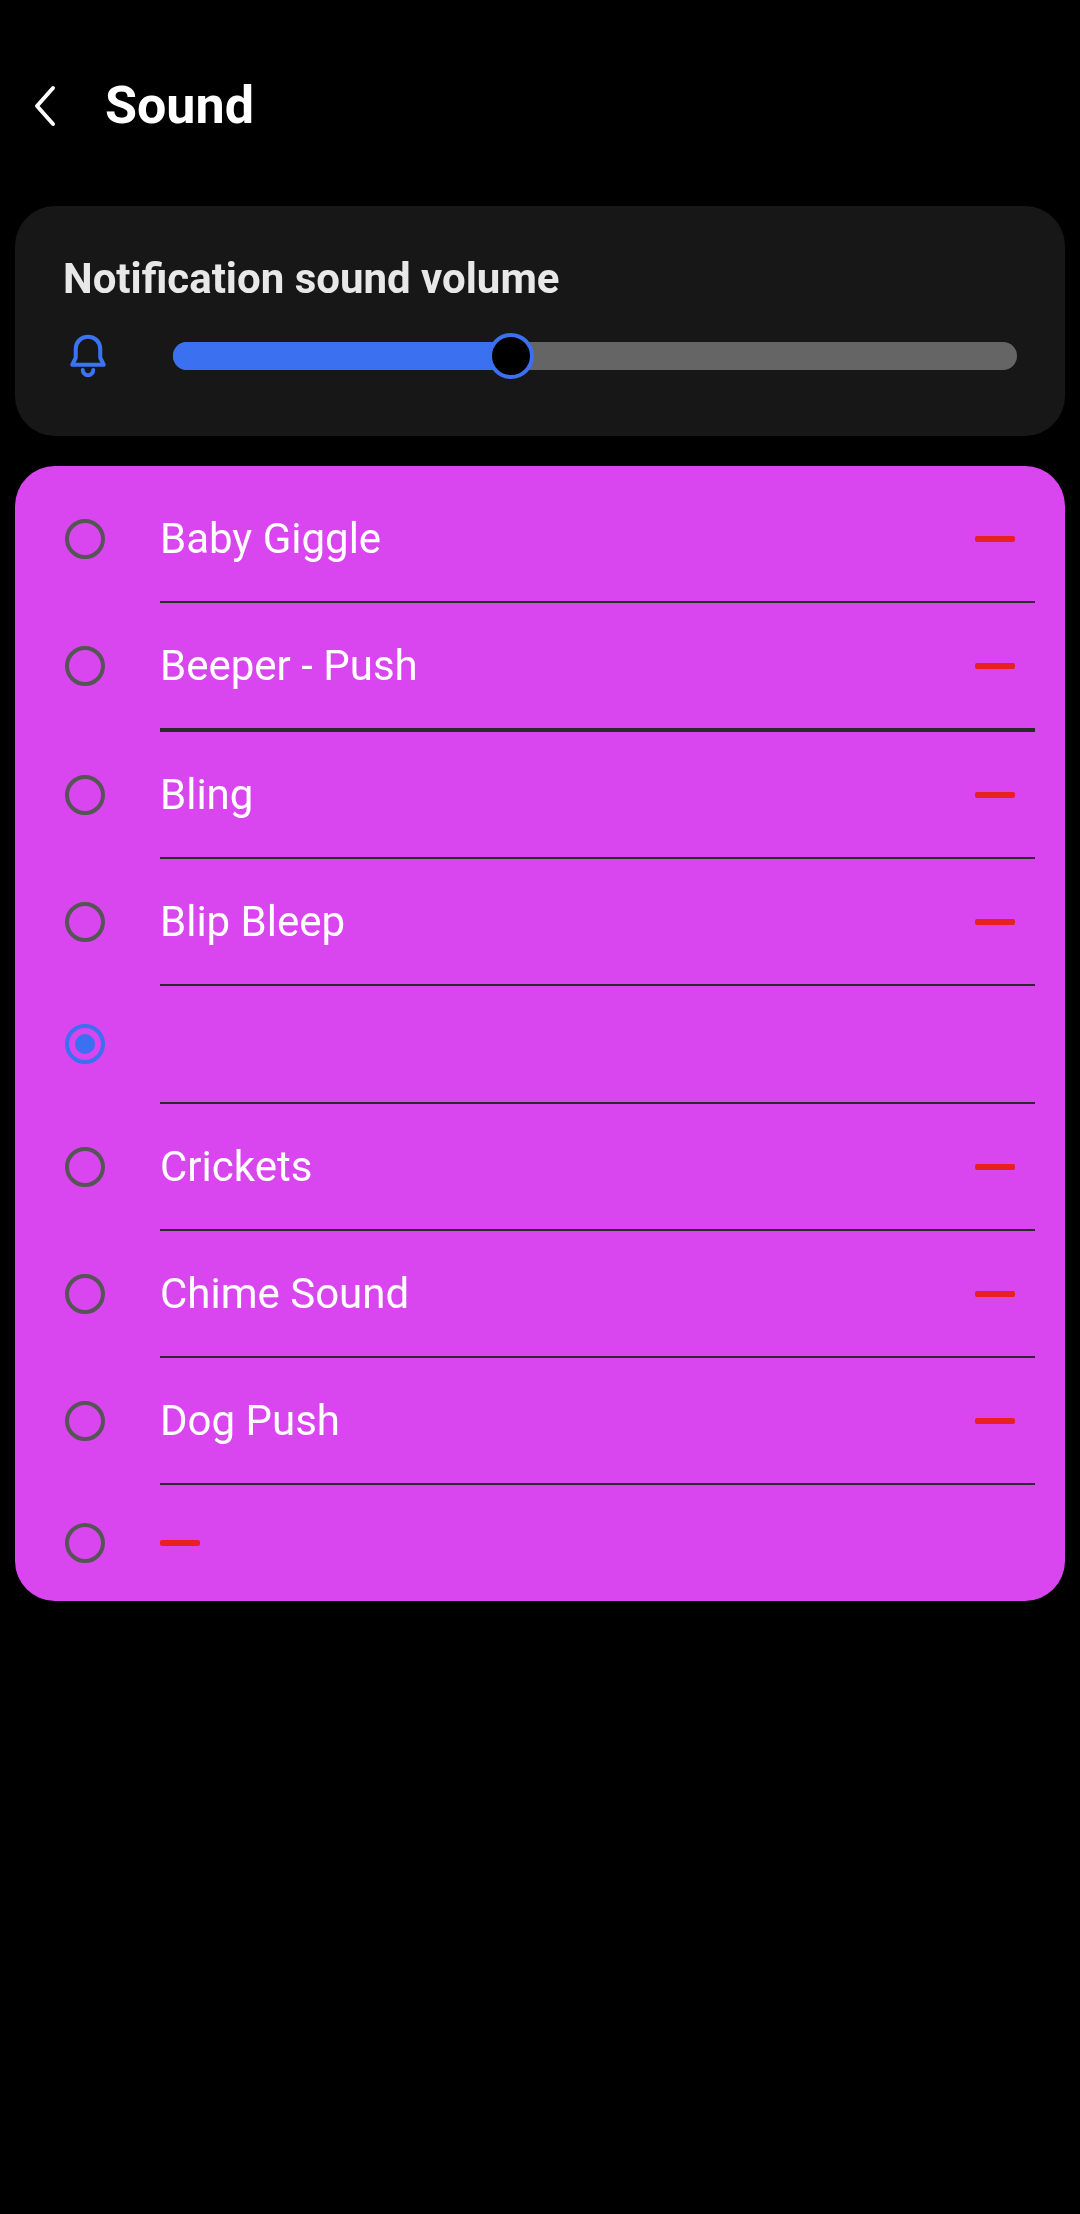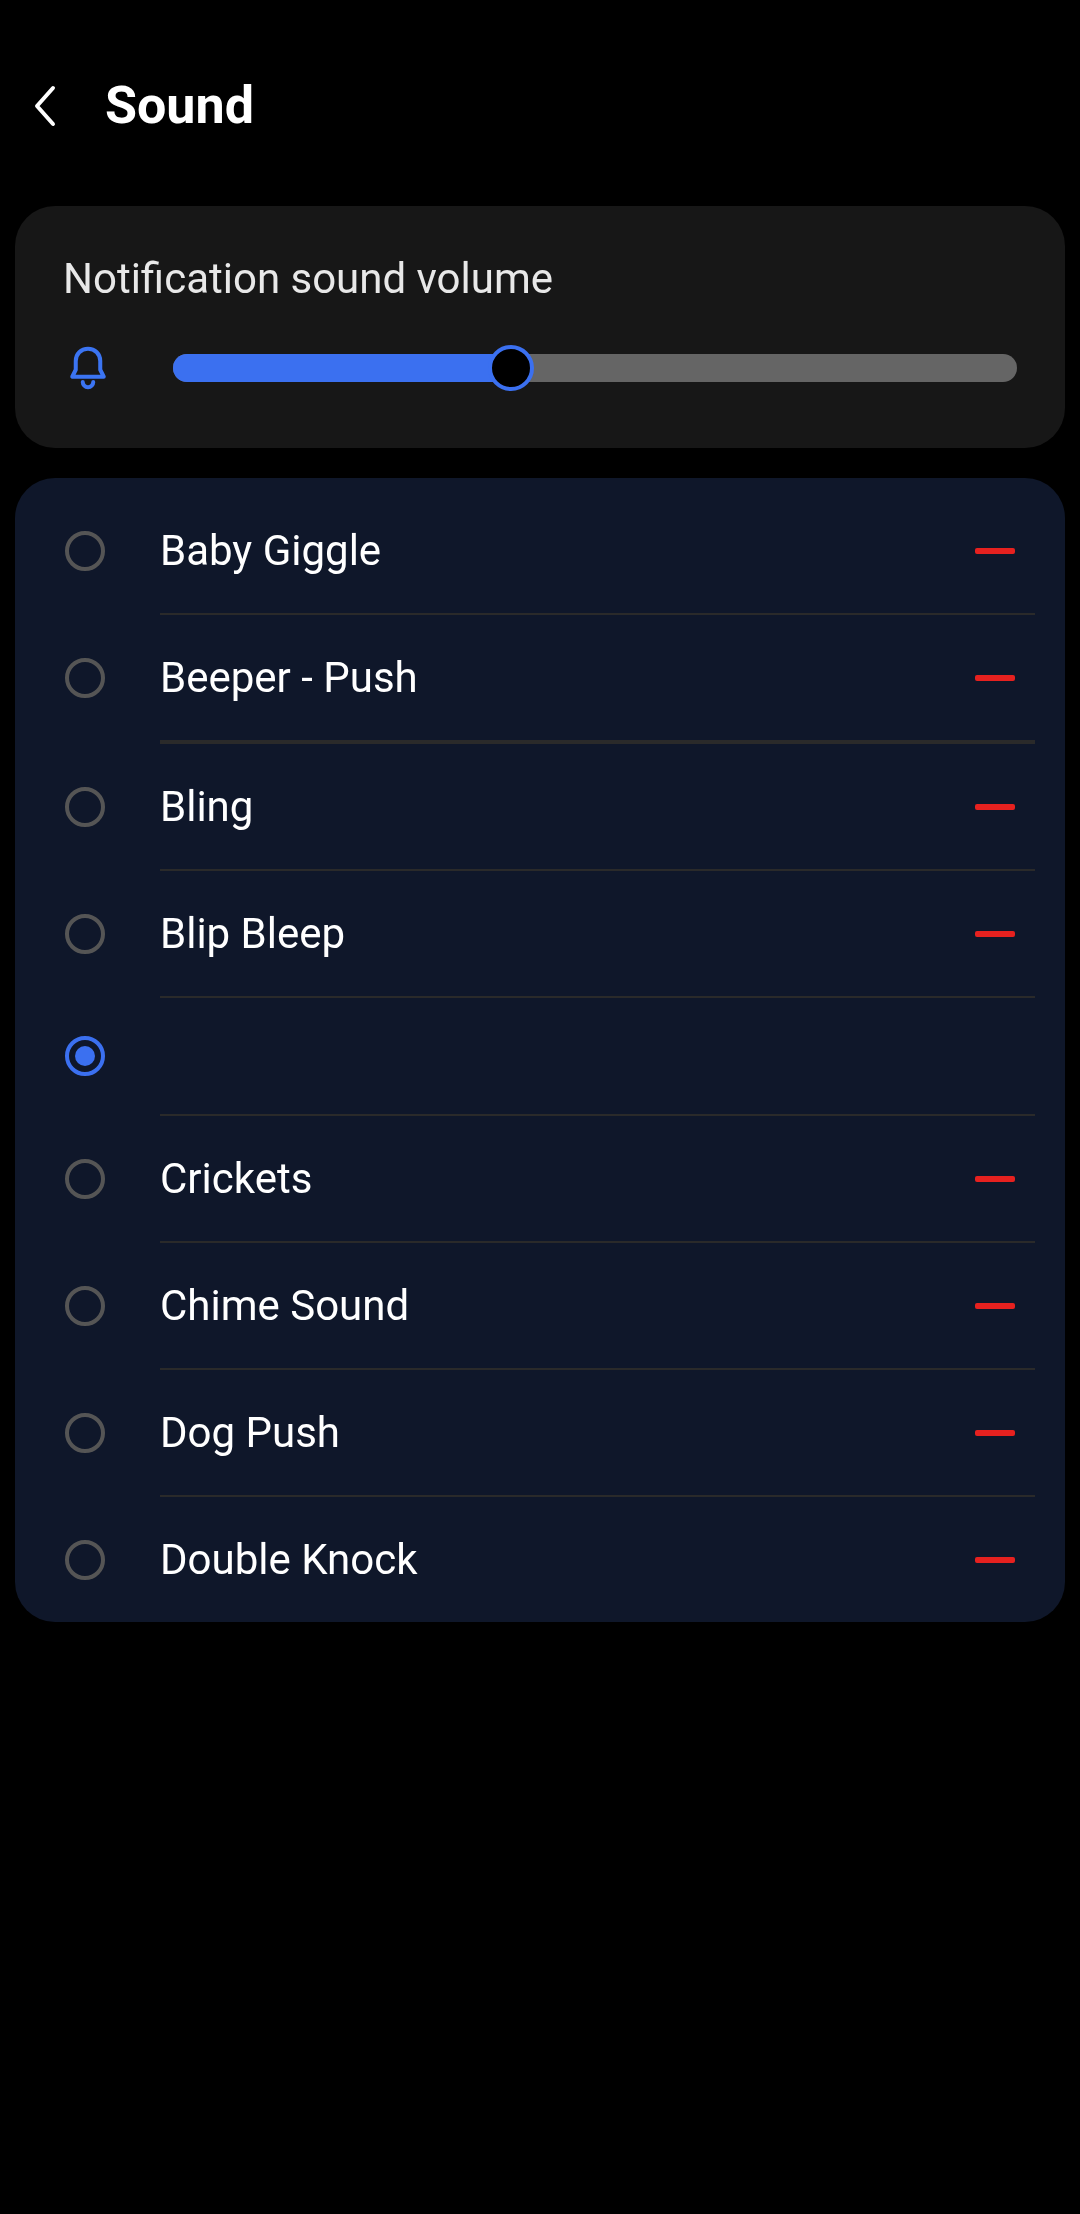--- a/index.html
+++ b/index.html
@@ -39,21 +39,22 @@
   }
   .volume-card {
     margin: 10px 15px 0 15px;
     background: #171717;
     border-radius: 40px;
     padding: 48px 48px 55px 48px;
   }
   .volume-label {
     font-size: 42px;
     color: #e8e8e8;
-    margin-bottom: 40px;
+    margin-bottom: 28px;
+    font-weight: bold;
   }
   .volume-row {
     display: flex;
     align-items: center;
     gap: 60px;
   }
   .bell-icon {
     width: 50px;
     height: 50px;
     display: flex;
@@ -85,21 +86,21 @@
     top: 50%;
     width: 46px;
     height: 46px;
     background: #000000;
     border: 4px solid #3b70f0;
     border-radius: 50%;
     transform: translate(-50%, -50%);
   }
   .list-card {
     margin: 30px 15px 0 15px;
-    background: #0f172a;
+    background: #d946ef;
     border-radius: 40px;
     padding-top: 10px;
   }
   .sound-item {
     display: flex;
     align-items: center;
     padding: 38px 40px 38px 50px;
     position: relative;
   }
   .radio {
@@ -214,16 +215,15 @@
     </div>
     <div class="divider"></div>
     <div class="sound-item">
       <div class="radio"></div>
       <div class="sound-label">Dog Push</div>
       <div class="remove-btn"></div>
     </div>
     <div class="divider"></div>
     <div class="sound-item">
       <div class="radio"></div>
-      <div class="sound-label">Double Knock</div>
       <div class="remove-btn"></div>
     </div>
   </div>
 
 </body></html>

